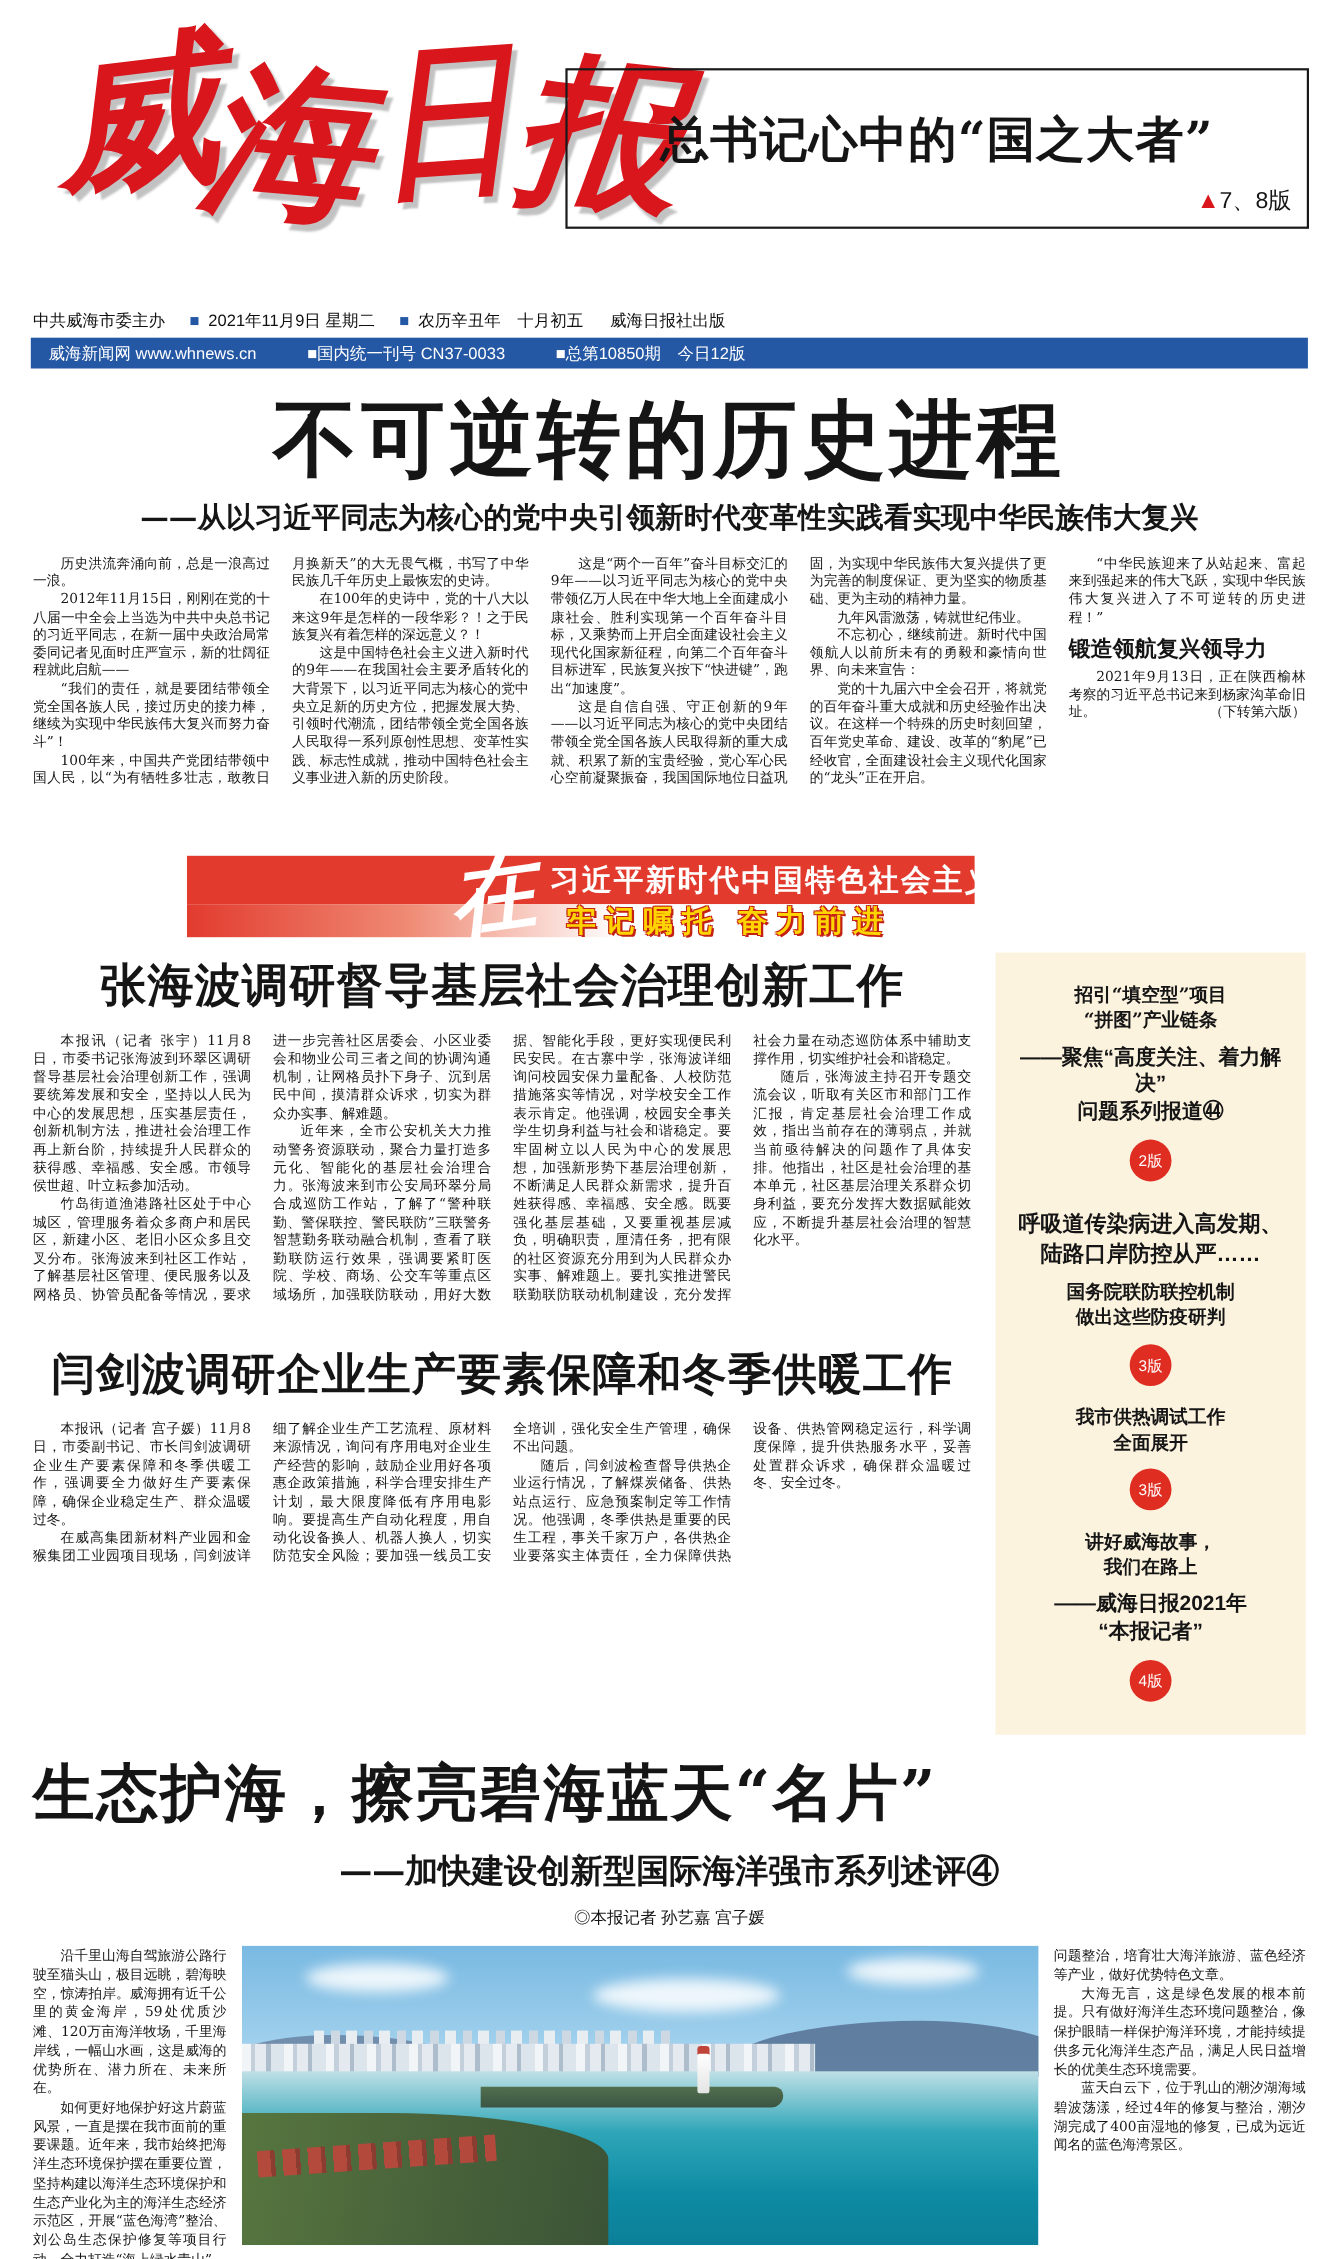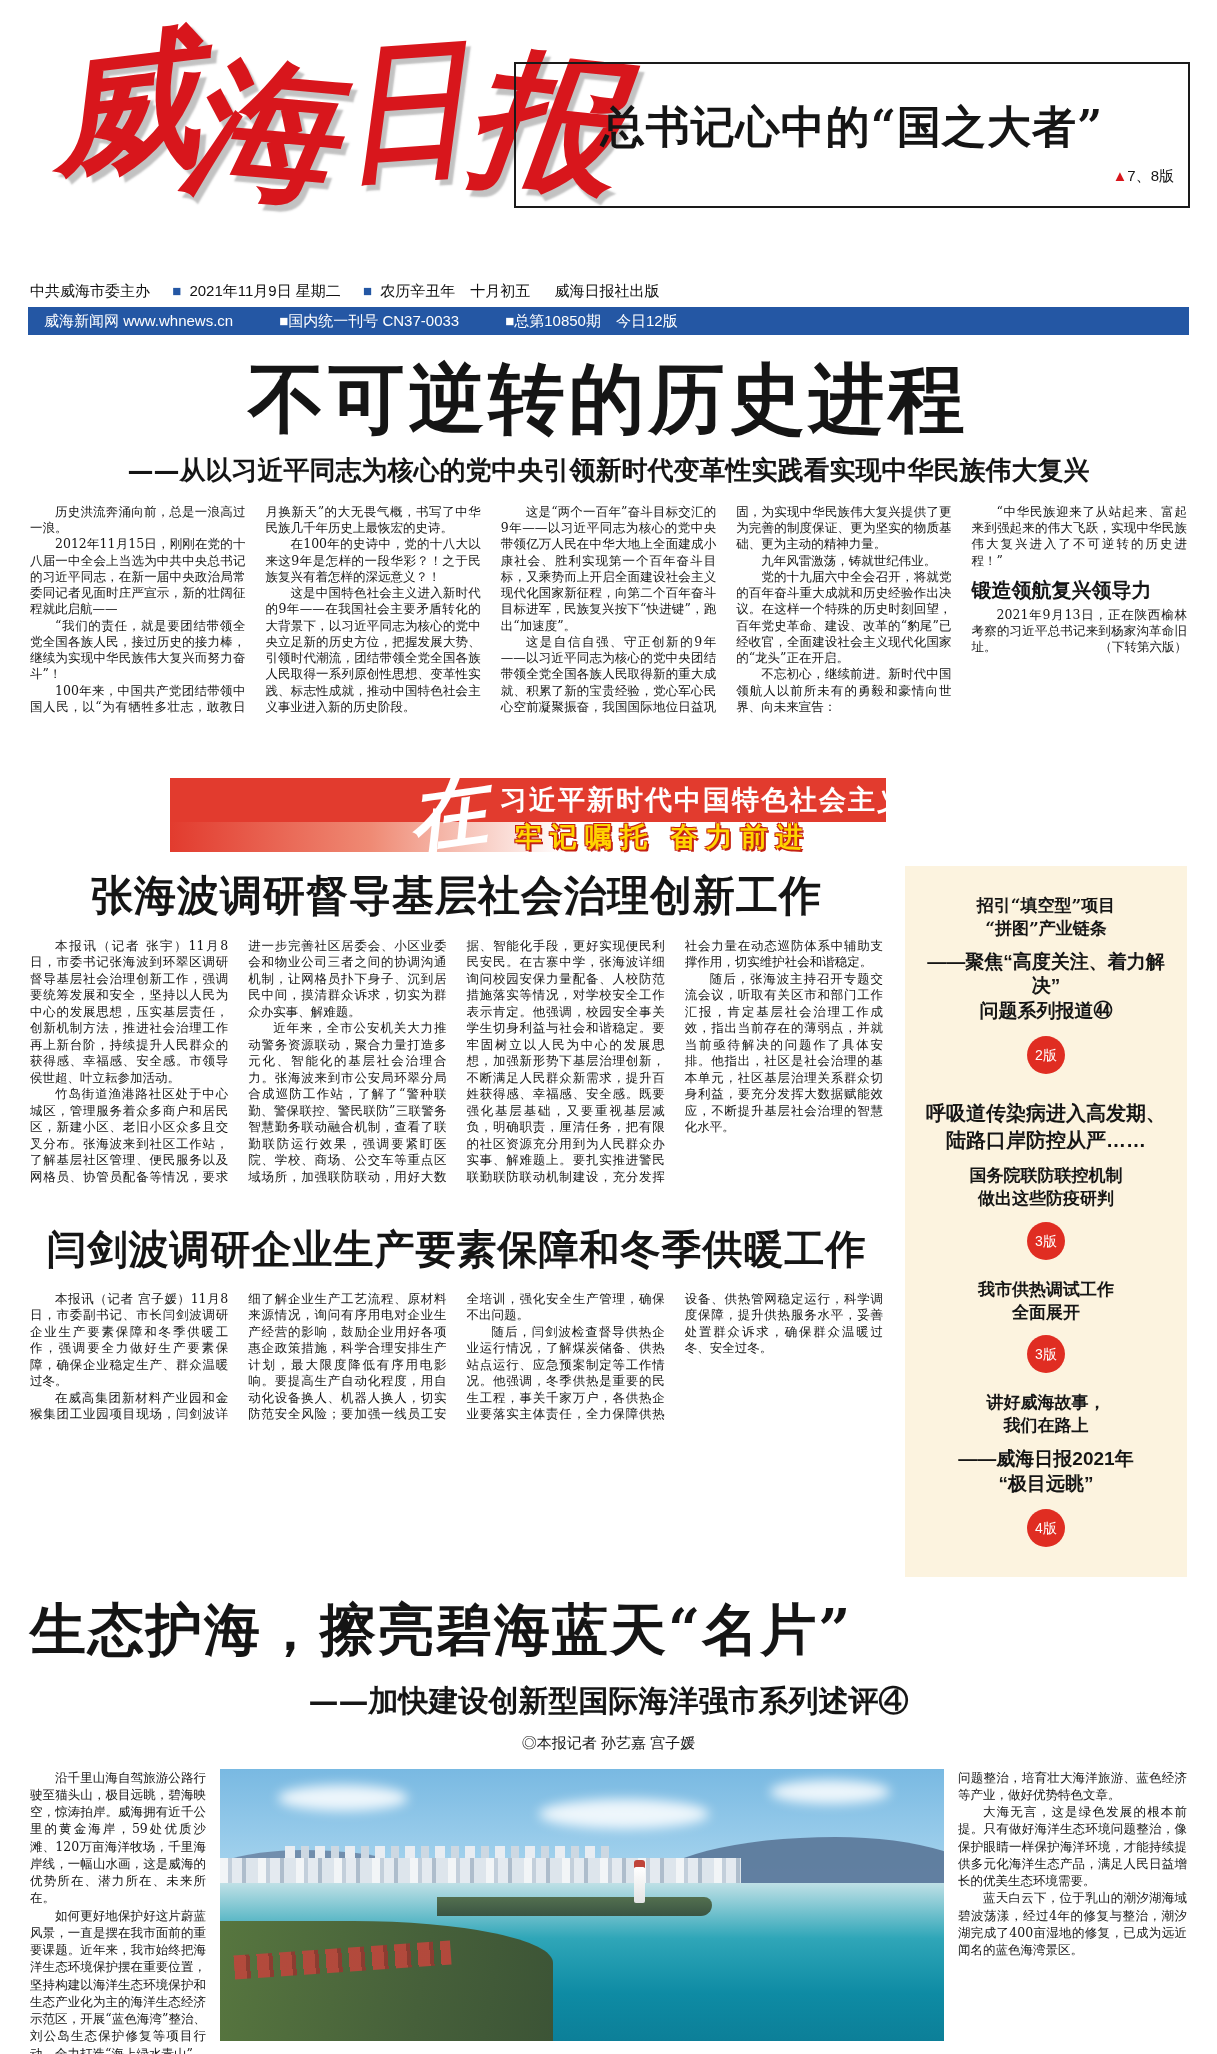--- a/index.html
+++ b/index.html
@@ -10,21 +10,21 @@
   .logo{position:absolute;left:46px;top:20px;color:#d8161c;font-weight:bold;font-style:italic;
         font-size:150px;line-height:1;letter-spacing:-8px;text-shadow:5px 6px 2px rgba(120,120,120,.45);}
   .logo span{display:inline-block;}
   .logo span:nth-child(1){transform:rotate(-7deg) translateY(10px);}
   .logo span:nth-child(2){transform:rotate(5deg) translateY(34px);}
   .logo span:nth-child(3){transform:rotate(-4deg) translateY(14px) scaleX(.82);}
   .logo span:nth-child(4){transform:rotate(6deg) translateY(26px);}
   .side-box{position:absolute;left:514px;top:62px;width:672px;height:142px;border:2px solid #1a1a1a;}
   .side-box-title{margin-top:34px;text-align:center;font-size:44px;font-weight:900;letter-spacing:1px;
         font-family:"DejaVu Serif",serif;}
-  .side-box-ref{position:absolute;right:14px;bottom:20px;font-size:15px;font-family:"Liberation Sans",sans-serif;}
+  .side-box-ref{position:absolute;right:14px;bottom:10px;font-size:21px;font-family:"Liberation Sans",sans-serif;}
   .side-box-ref .tri{color:#d8161c;}
   
   .info-line{margin:30px 0 0 30px;font-size:15px;font-family:"Liberation Sans",sans-serif;color:#111;}
   .info-line .sq{color:#2457a4;margin:0 4px 0 18px;}
   .blue-bar{margin:6px 28px 0 28px;height:28px;background:#2457a4;color:#fff;display:flex;align-items:center;
         gap:46px;padding:0 16px;font-size:15px;font-family:"Liberation Sans",sans-serif;}
   
   .lead{margin:24px 30px 0 30px;}
   .lead-h{margin:0;text-align:center;font-size:76px;line-height:1.05;font-weight:900;letter-spacing:4px;}
   .lead-sub{margin:14px 0 0 0;text-align:center;font-size:26px;font-weight:700;letter-spacing:0px;}
@@ -132,22 +132,22 @@
     <div class="lead-body">
       <p>历史洪流奔涌向前，总是一浪高过一浪。</p>
       <p>2012年11月15日，刚刚在党的十八届一中全会上当选为中共中央总书记的习近平同志，在新一届中央政治局常委同记者见面时庄严宣示，新的壮阔征程就此启航——</p>
       <p>“我们的责任，就是要团结带领全党全国各族人民，接过历史的接力棒，继续为实现中华民族伟大复兴而努力奋斗”！</p>
       <p>100年来，中国共产党团结带领中国人民，以“为有牺牲多壮志，敢教日月换新天”的大无畏气概，书写了中华民族几千年历史上最恢宏的史诗。</p>
       <p>在100年的史诗中，党的十八大以来这9年是怎样的一段华彩？！之于民族复兴有着怎样的深远意义？！</p>
       <p>这是中国特色社会主义进入新时代的9年——在我国社会主要矛盾转化的大背景下，以习近平同志为核心的党中央立足新的历史方位，把握发展大势、引领时代潮流，团结带领全党全国各族人民取得一系列原创性思想、变革性实践、标志性成就，推动中国特色社会主义事业进入新的历史阶段。</p>
       <p>这是“两个一百年”奋斗目标交汇的9年——以习近平同志为核心的党中央带领亿万人民在中华大地上全面建成小康社会、胜利实现第一个百年奋斗目标，又乘势而上开启全面建设社会主义现代化国家新征程，向第二个百年奋斗目标进军，民族复兴按下“快进键”，跑出“加速度”。</p>
       <p>这是自信自强、守正创新的9年——以习近平同志为核心的党中央团结带领全党全国各族人民取得新的重大成就、积累了新的宝贵经验，党心军心民心空前凝聚振奋，我国国际地位日益巩固，为实现中华民族伟大复兴提供了更为完善的制度保证、更为坚实的物质基础、更为主动的精神力量。</p>
       <p>九年风雷激荡，铸就世纪伟业。</p>
+      <p>不忘初心，继续前进。新时代中国领航人以前所未有的勇毅和豪情向世界、向未来宣告：</p>
       <p>党的十九届六中全会召开，将就党的百年奋斗重大成就和历史经验作出决议。在这样一个特殊的历史时刻回望，百年党史革命、建设、改革的“豹尾”已经收官，全面建设社会主义现代化国家的“龙头”正在开启。</p>
-      <p>不忘初心，继续前进。新时代中国领航人以前所未有的勇毅和豪情向世界、向未来宣告：</p>
       <p>“中华民族迎来了从站起来、富起来到强起来的伟大飞跃，实现中华民族伟大复兴进入了不可逆转的历史进程！”</p>
       <h3 class="sec-head">锻造领航复兴领导力</h3>
       <p><span>2021年9月13日，正在陕西榆林考察的习近平总书记来到杨家沟革命旧址。</span><span class="turn">（下转第六版）</span></p>
     </div>
   </article>
 
   <div class="banner">
     <div class="banner-l1">习近平新时代中国特色社会主义思想指引下</div>
     <div class="banner-l2">牢记嘱托 奋力前进</div>
     <div class="banner-char">在</div>
@@ -194,21 +194,21 @@
       </div>
       <div class="sb-item">
         <div class="sb-title">我市供热调试工作
 全面展开</div>
         <div class="sb-badge">3版</div>
       </div>
       <div class="sb-item">
         <div class="sb-title">讲好威海故事，
 我们在路上</div>
         <div class="sb-sub">——威海日报2021年
-“极目远眺”</div>
+“本报记者”</div>
         <div class="sb-badge">4版</div>
       </div>
     </aside>
   </div>
 
   <article class="art4">
     <h1 class="a4-h">生态护海，擦亮碧海蓝天“名片”</h1>
     <h2 class="a4-sub">——加快建设创新型国际海洋强市系列述评④</h2>
     <div class="a4-byline">◎本报记者 孙艺嘉 宫子媛</div>
 

